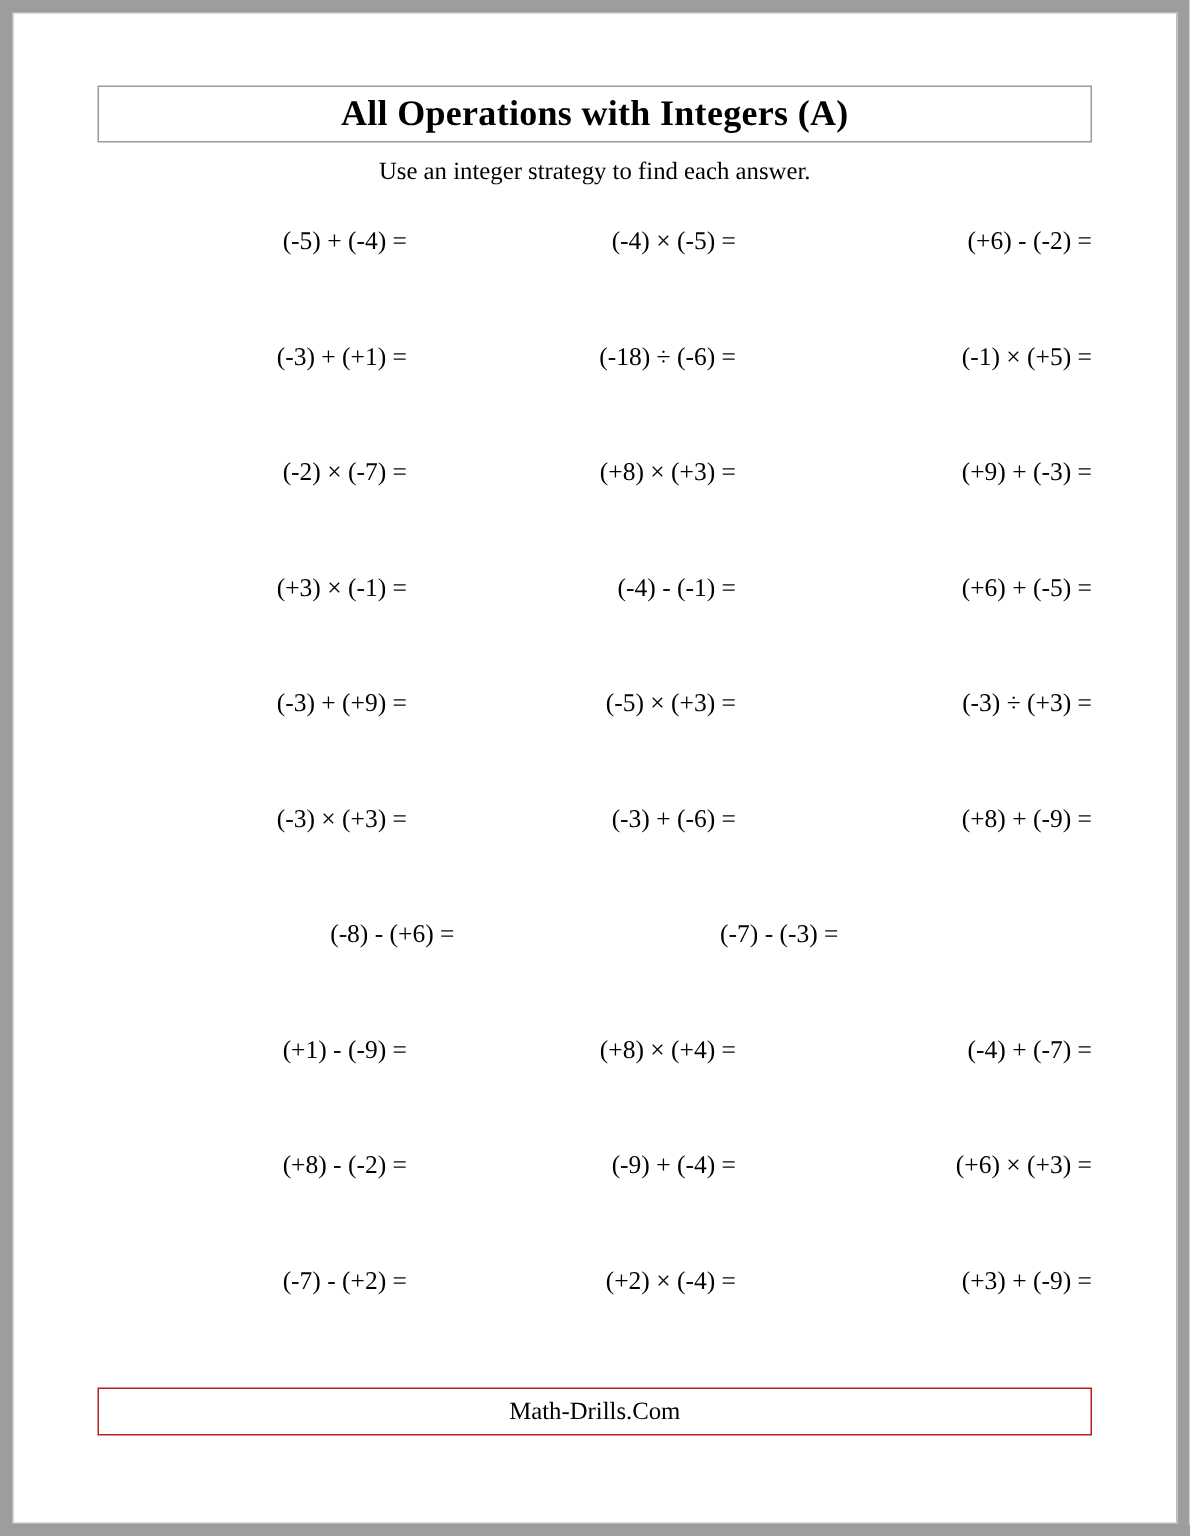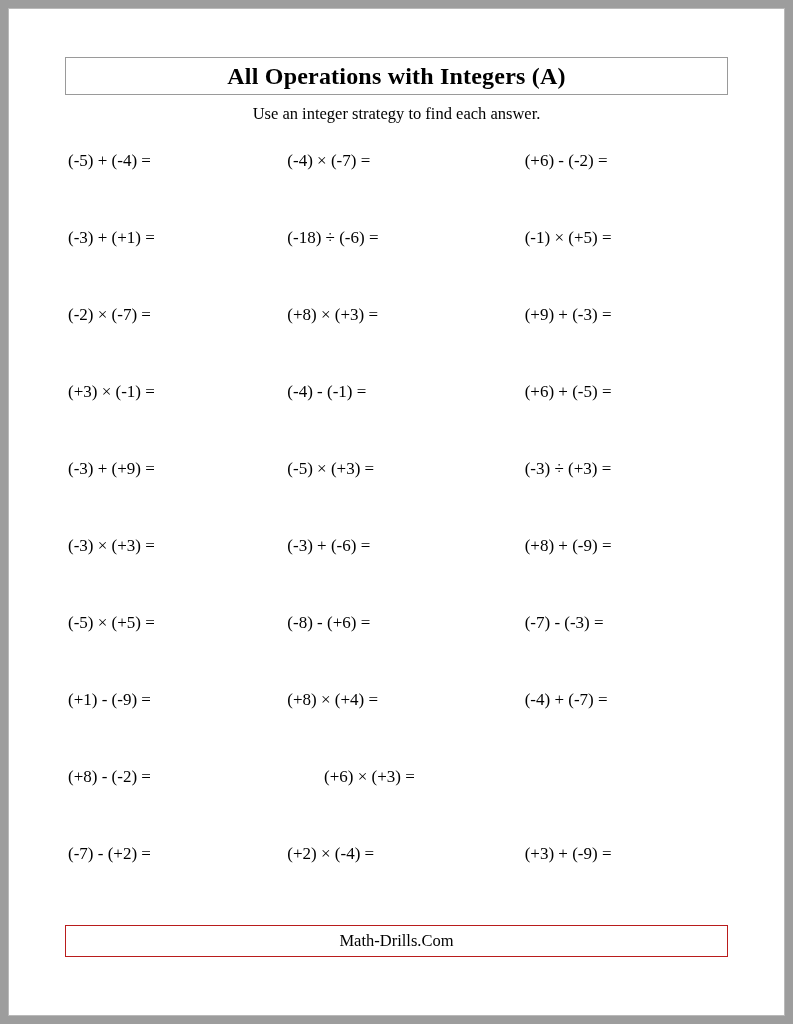--- a/index.html
+++ b/index.html
@@ -57,20 +57,21 @@
   }
   .prow {
     display: flex;
     height: 77px;
   }
   .pcell {
     width: 222px;
     font-size: 17px;
     color: #000;
     white-space: nowrap;
+    text-align: right;
   }
   .pcell.c1 { padding-left: 3px; }
   .pcell.c2 { padding-left: 16px; }
   .pcell.c3 { padding-left: 34px; }
   .footer-box {
     position: absolute;
     left: 56px;
     right: 56px;
     bottom: 58px;
     border: 1px solid #b91c1c;
@@ -94,21 +95,21 @@
     <div class="title-box">
       <div class="title-text">All Operations with Integers (A)</div>
     </div>
 
     <div class="subtitle">Use an integer strategy to find each answer.</div>
 
     <div class="problems">
 
       <div class="prow">
         <div class="pcell c1">(-5) + (-4) =</div>
-        <div class="pcell c2">(-4) × (-7) =</div>
+        <div class="pcell c2">(-4) × (-5) =</div>
         <div class="pcell c3">(+6) - (-2) =</div>
       </div>
 
       <div class="prow">
         <div class="pcell c1">(-3) + (+1) =</div>
         <div class="pcell c2">(-18) ÷ (-6) =</div>
         <div class="pcell c3">(-1) × (+5) =</div>
       </div>
 
       <div class="prow">
@@ -129,33 +130,33 @@
         <div class="pcell c3">(-3) ÷ (+3) =</div>
       </div>
 
       <div class="prow">
         <div class="pcell c1">(-3) × (+3) =</div>
         <div class="pcell c2">(-3) + (-6) =</div>
         <div class="pcell c3">(+8) + (-9) =</div>
       </div>
 
       <div class="prow">
-        <div class="pcell c1">(-5) × (+5) =</div>
         <div class="pcell c2">(-8) - (+6) =</div>
         <div class="pcell c3">(-7) - (-3) =</div>
       </div>
 
       <div class="prow">
         <div class="pcell c1">(+1) - (-9) =</div>
         <div class="pcell c2">(+8) × (+4) =</div>
         <div class="pcell c3">(-4) + (-7) =</div>
       </div>
 
       <div class="prow">
         <div class="pcell c1">(+8) - (-2) =</div>
+        <div class="pcell c2">(-9) + (-4) =</div>
         <div class="pcell c3">(+6) × (+3) =</div>
       </div>
 
       <div class="prow">
         <div class="pcell c1">(-7) - (+2) =</div>
         <div class="pcell c2">(+2) × (-4) =</div>
         <div class="pcell c3">(+3) + (-9) =</div>
       </div>
 
     </div>

